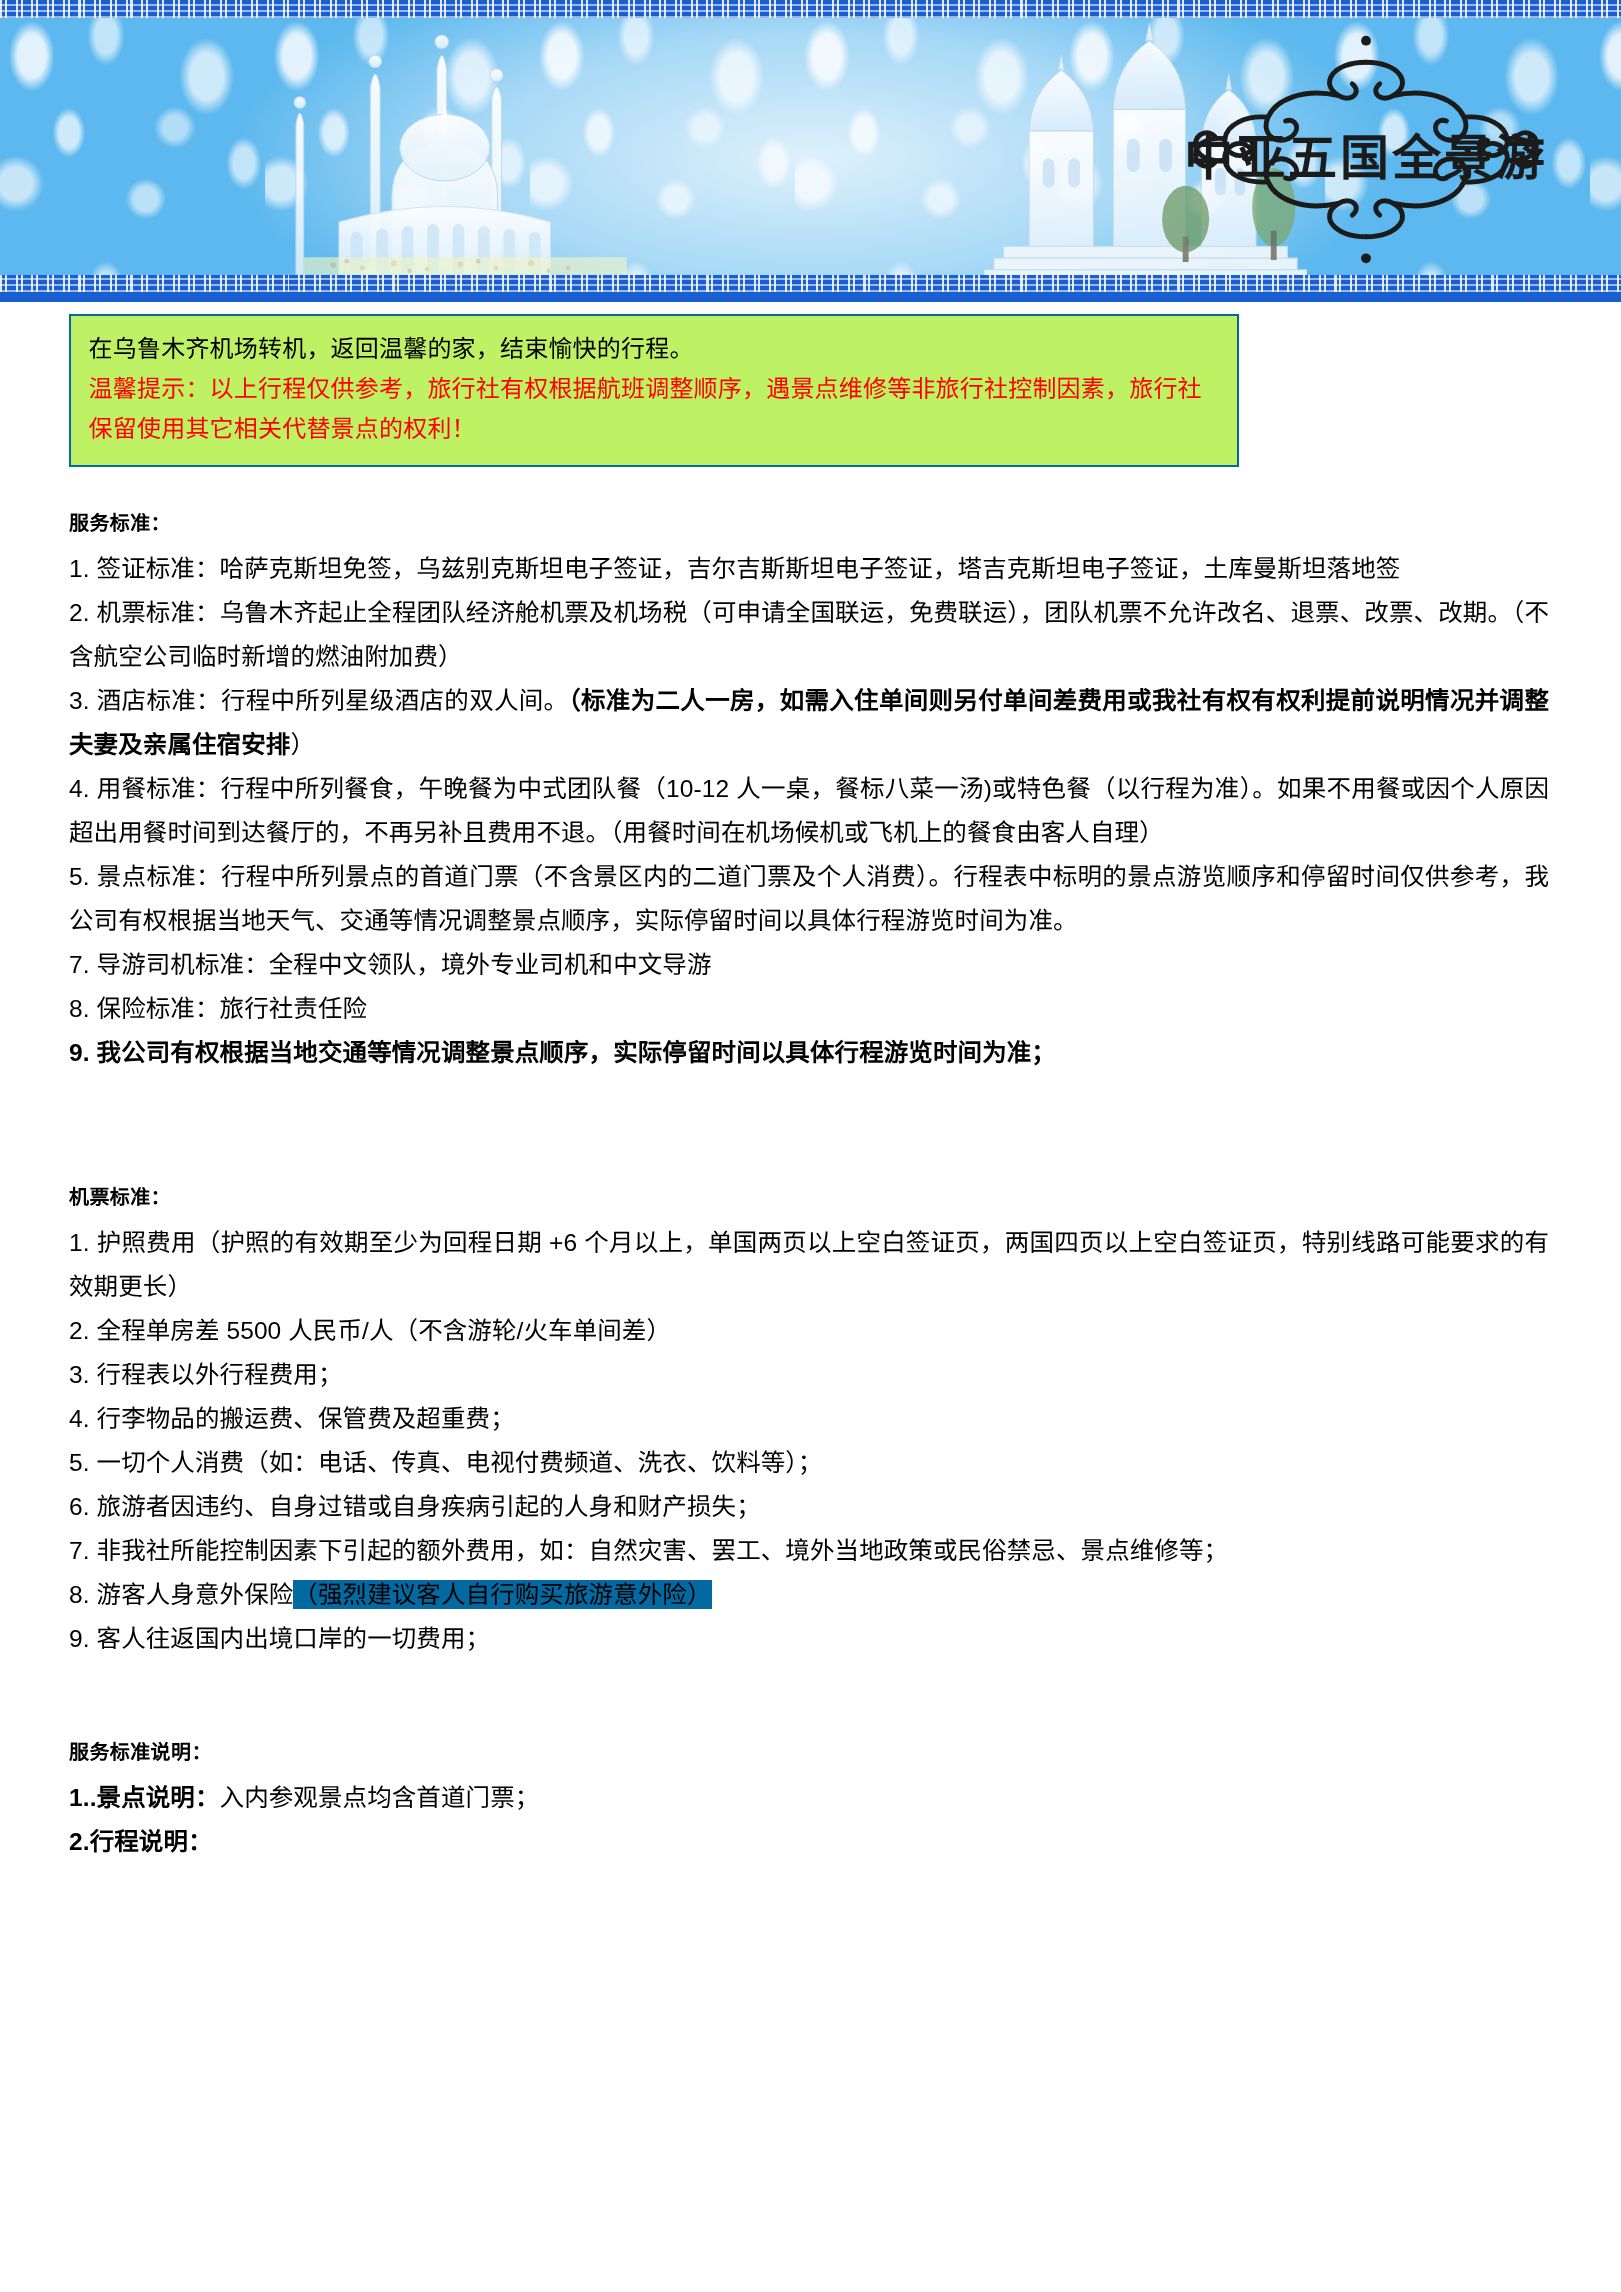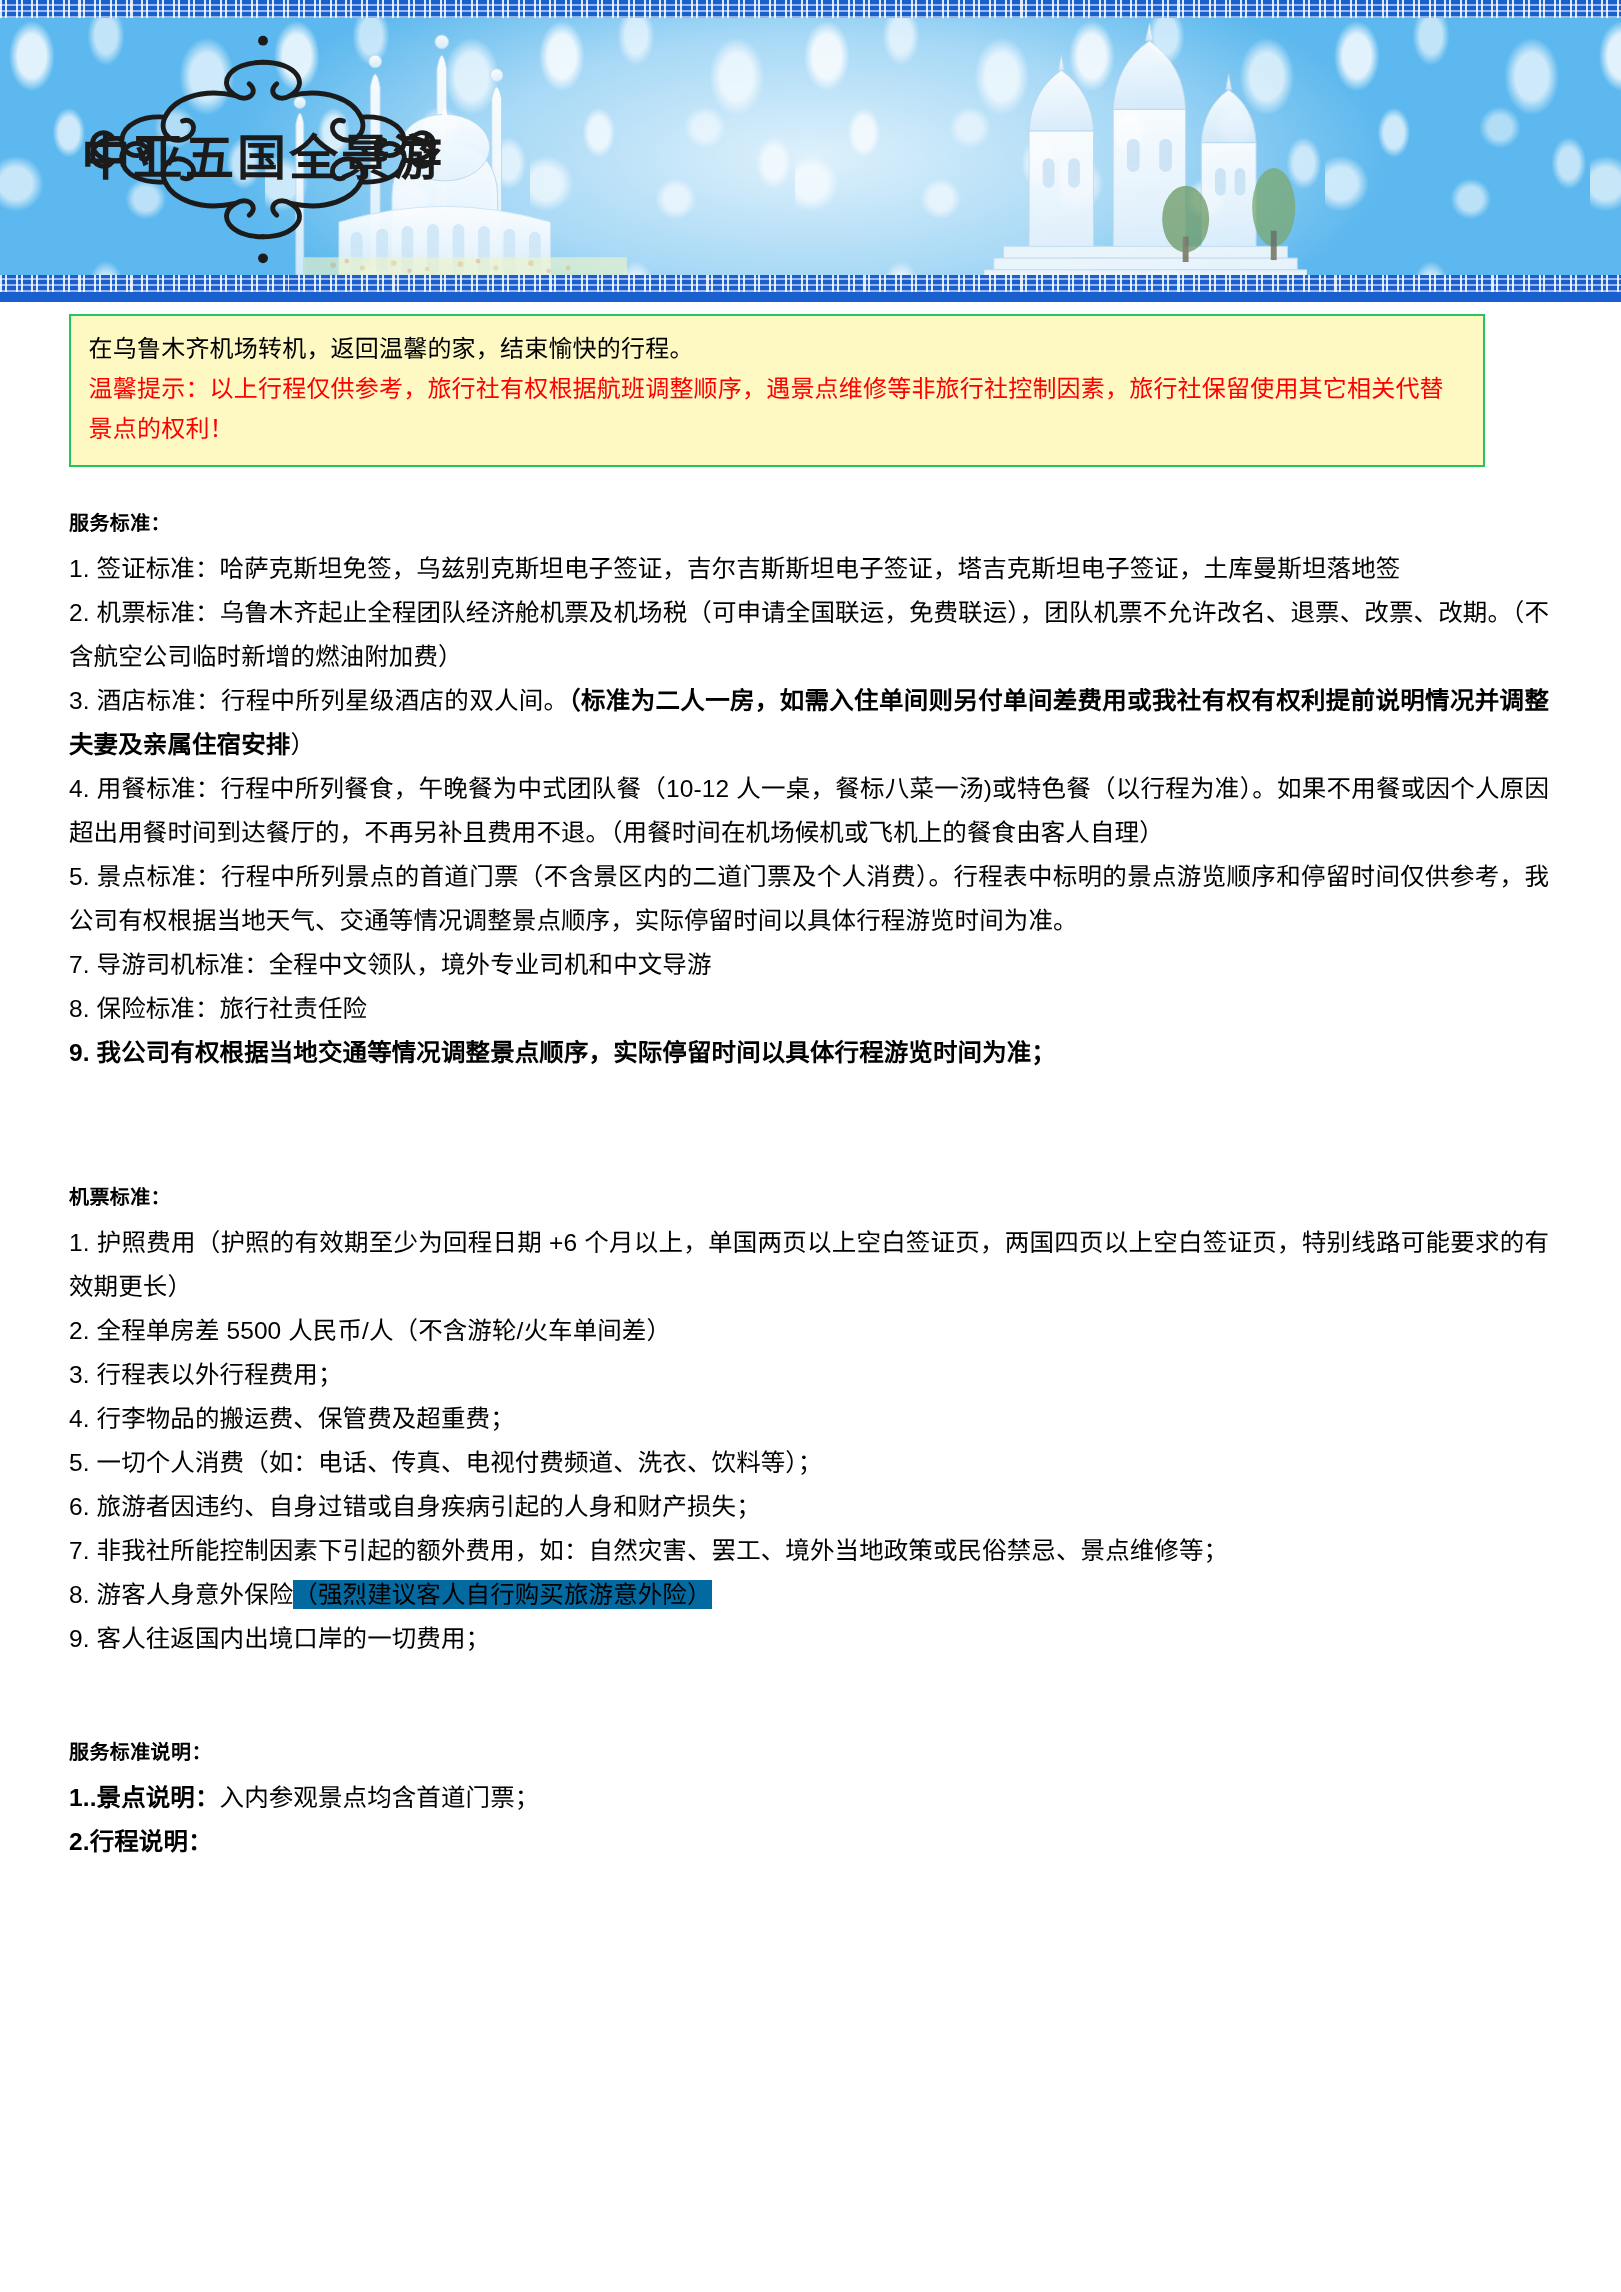--- a/index.html
+++ b/index.html
@@ -94,38 +94,38 @@
     width: 323px;
     height: 265px;
     z-index: 2;
     opacity: .95;
   }
   .banner-title-wrap {
     position: absolute;
     left: 8px; right: 0;
     top: 27.4px;
     display: flex;
-    justify-content: flex-start;
+    justify-content: flex-end;
     align-items: center;
     z-index: 5;
   }
   .banner-title-svg { display: block; }
 
   
   .page {
     padding: 0 0 0 0;
   }
 
   .notice-box {
     margin: 11.8px 0 0 69px;
-    width: 1416px;
+    width: 1170px;
     box-sizing: border-box;
-    border: 2px solid #22c55e;
+    border: 2px solid #0369a1;
     padding: 13.7px 17.6px 15.7px 17.6px;
-    background: #fef9c3;
+    background: #bef264;
   }
   .notice-line {
     font-size: 24px;
     line-height: 40px;
     letter-spacing: 0.2px;
   }
   .notice-line.black { color: #000000; }
   .notice-line.red { color: #ff0000; }
 
   .content {

